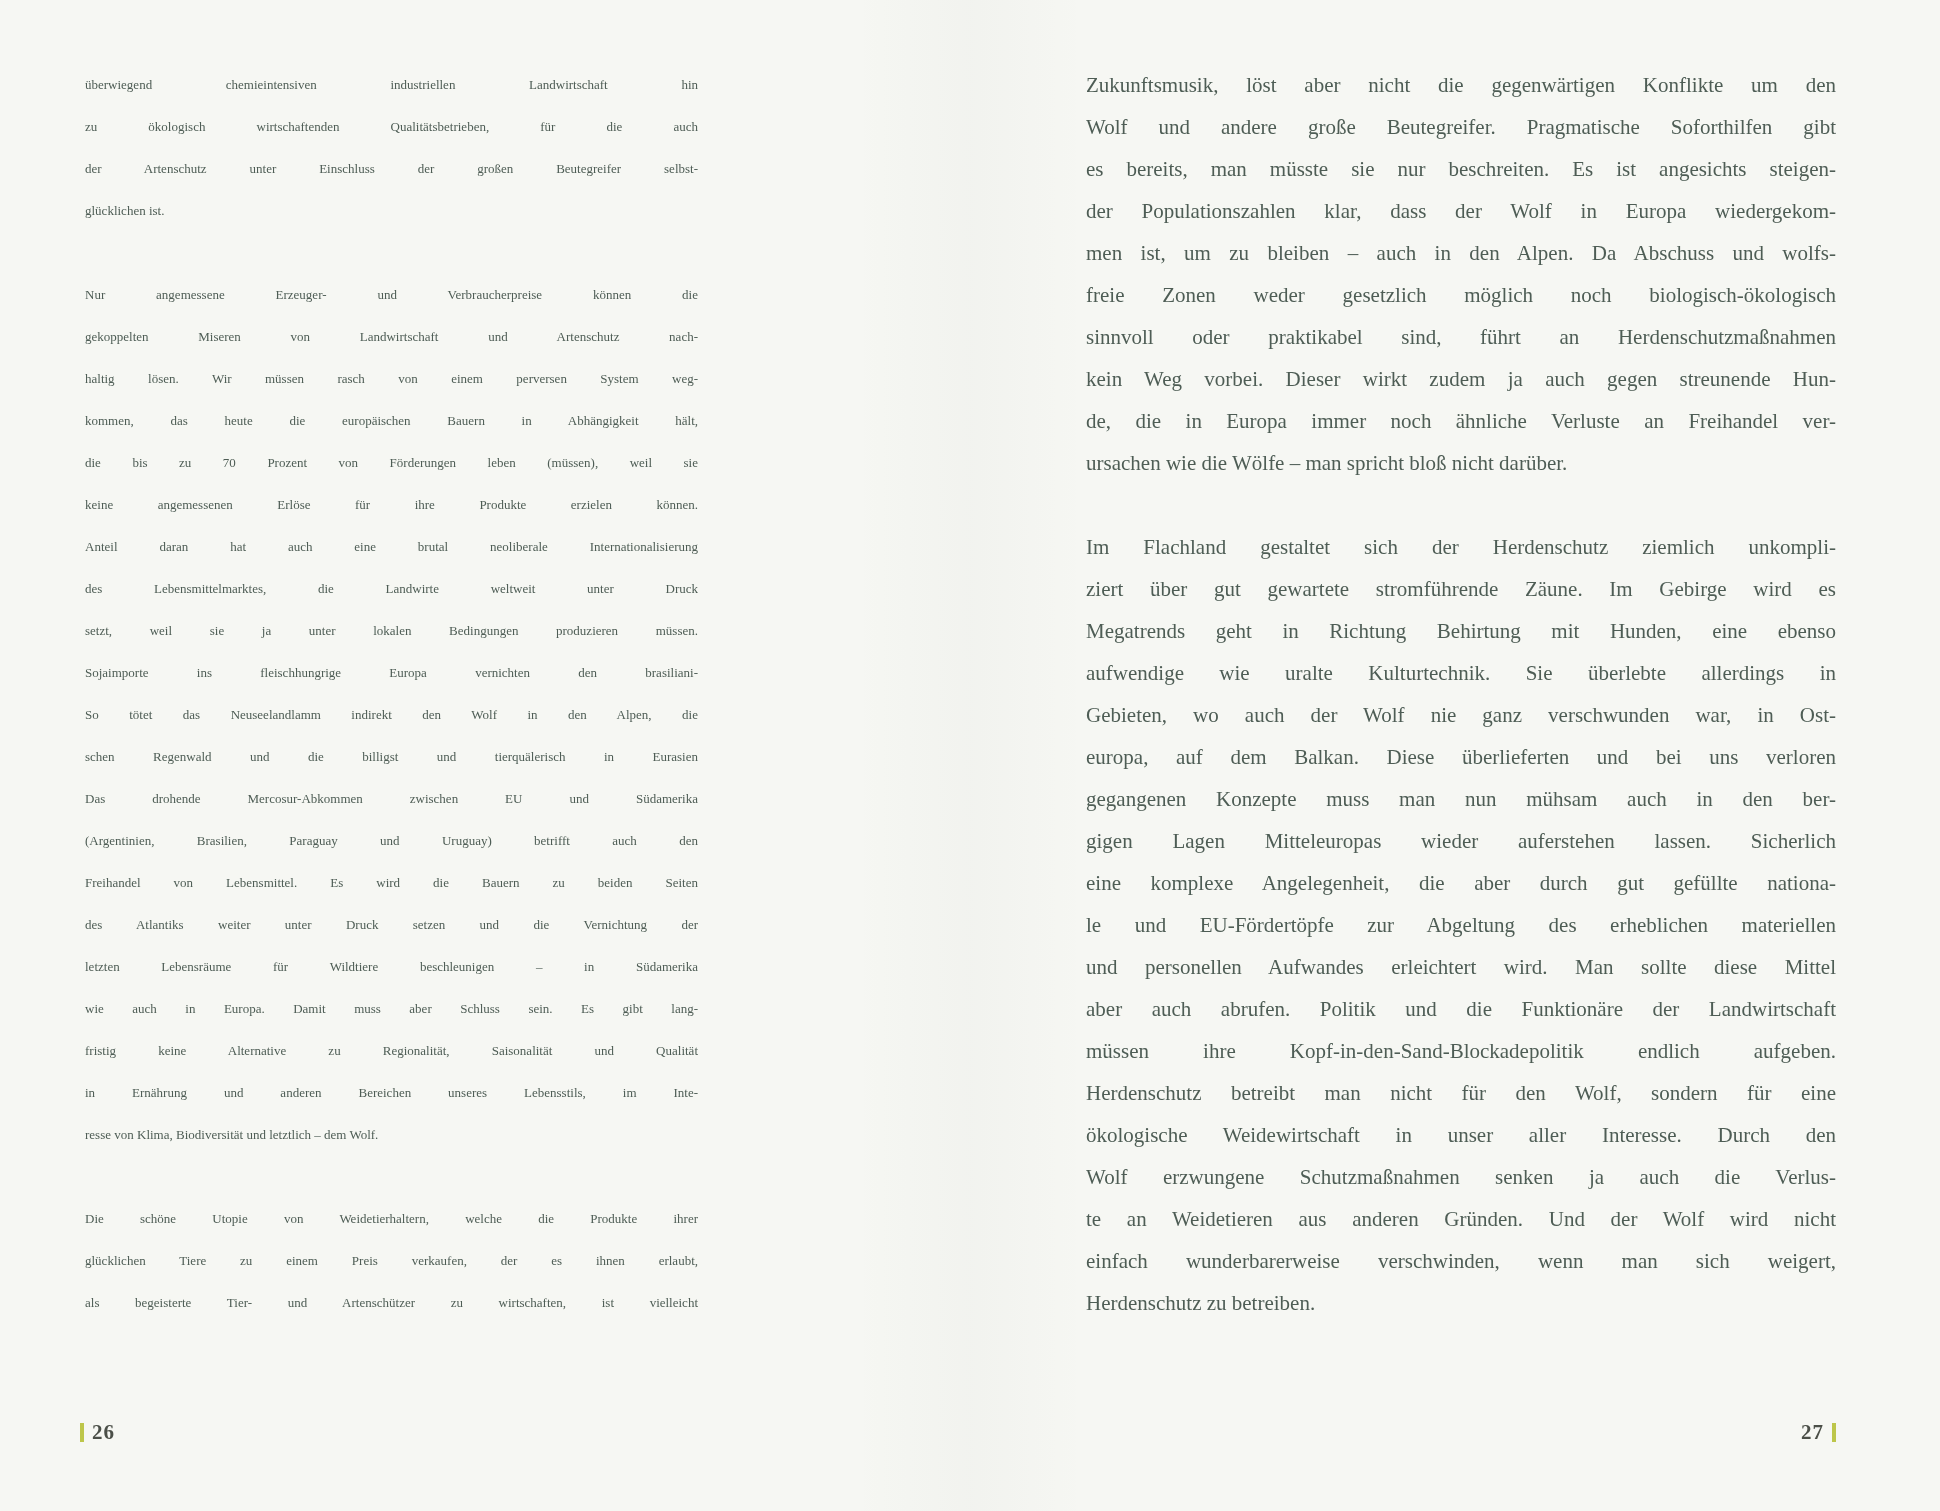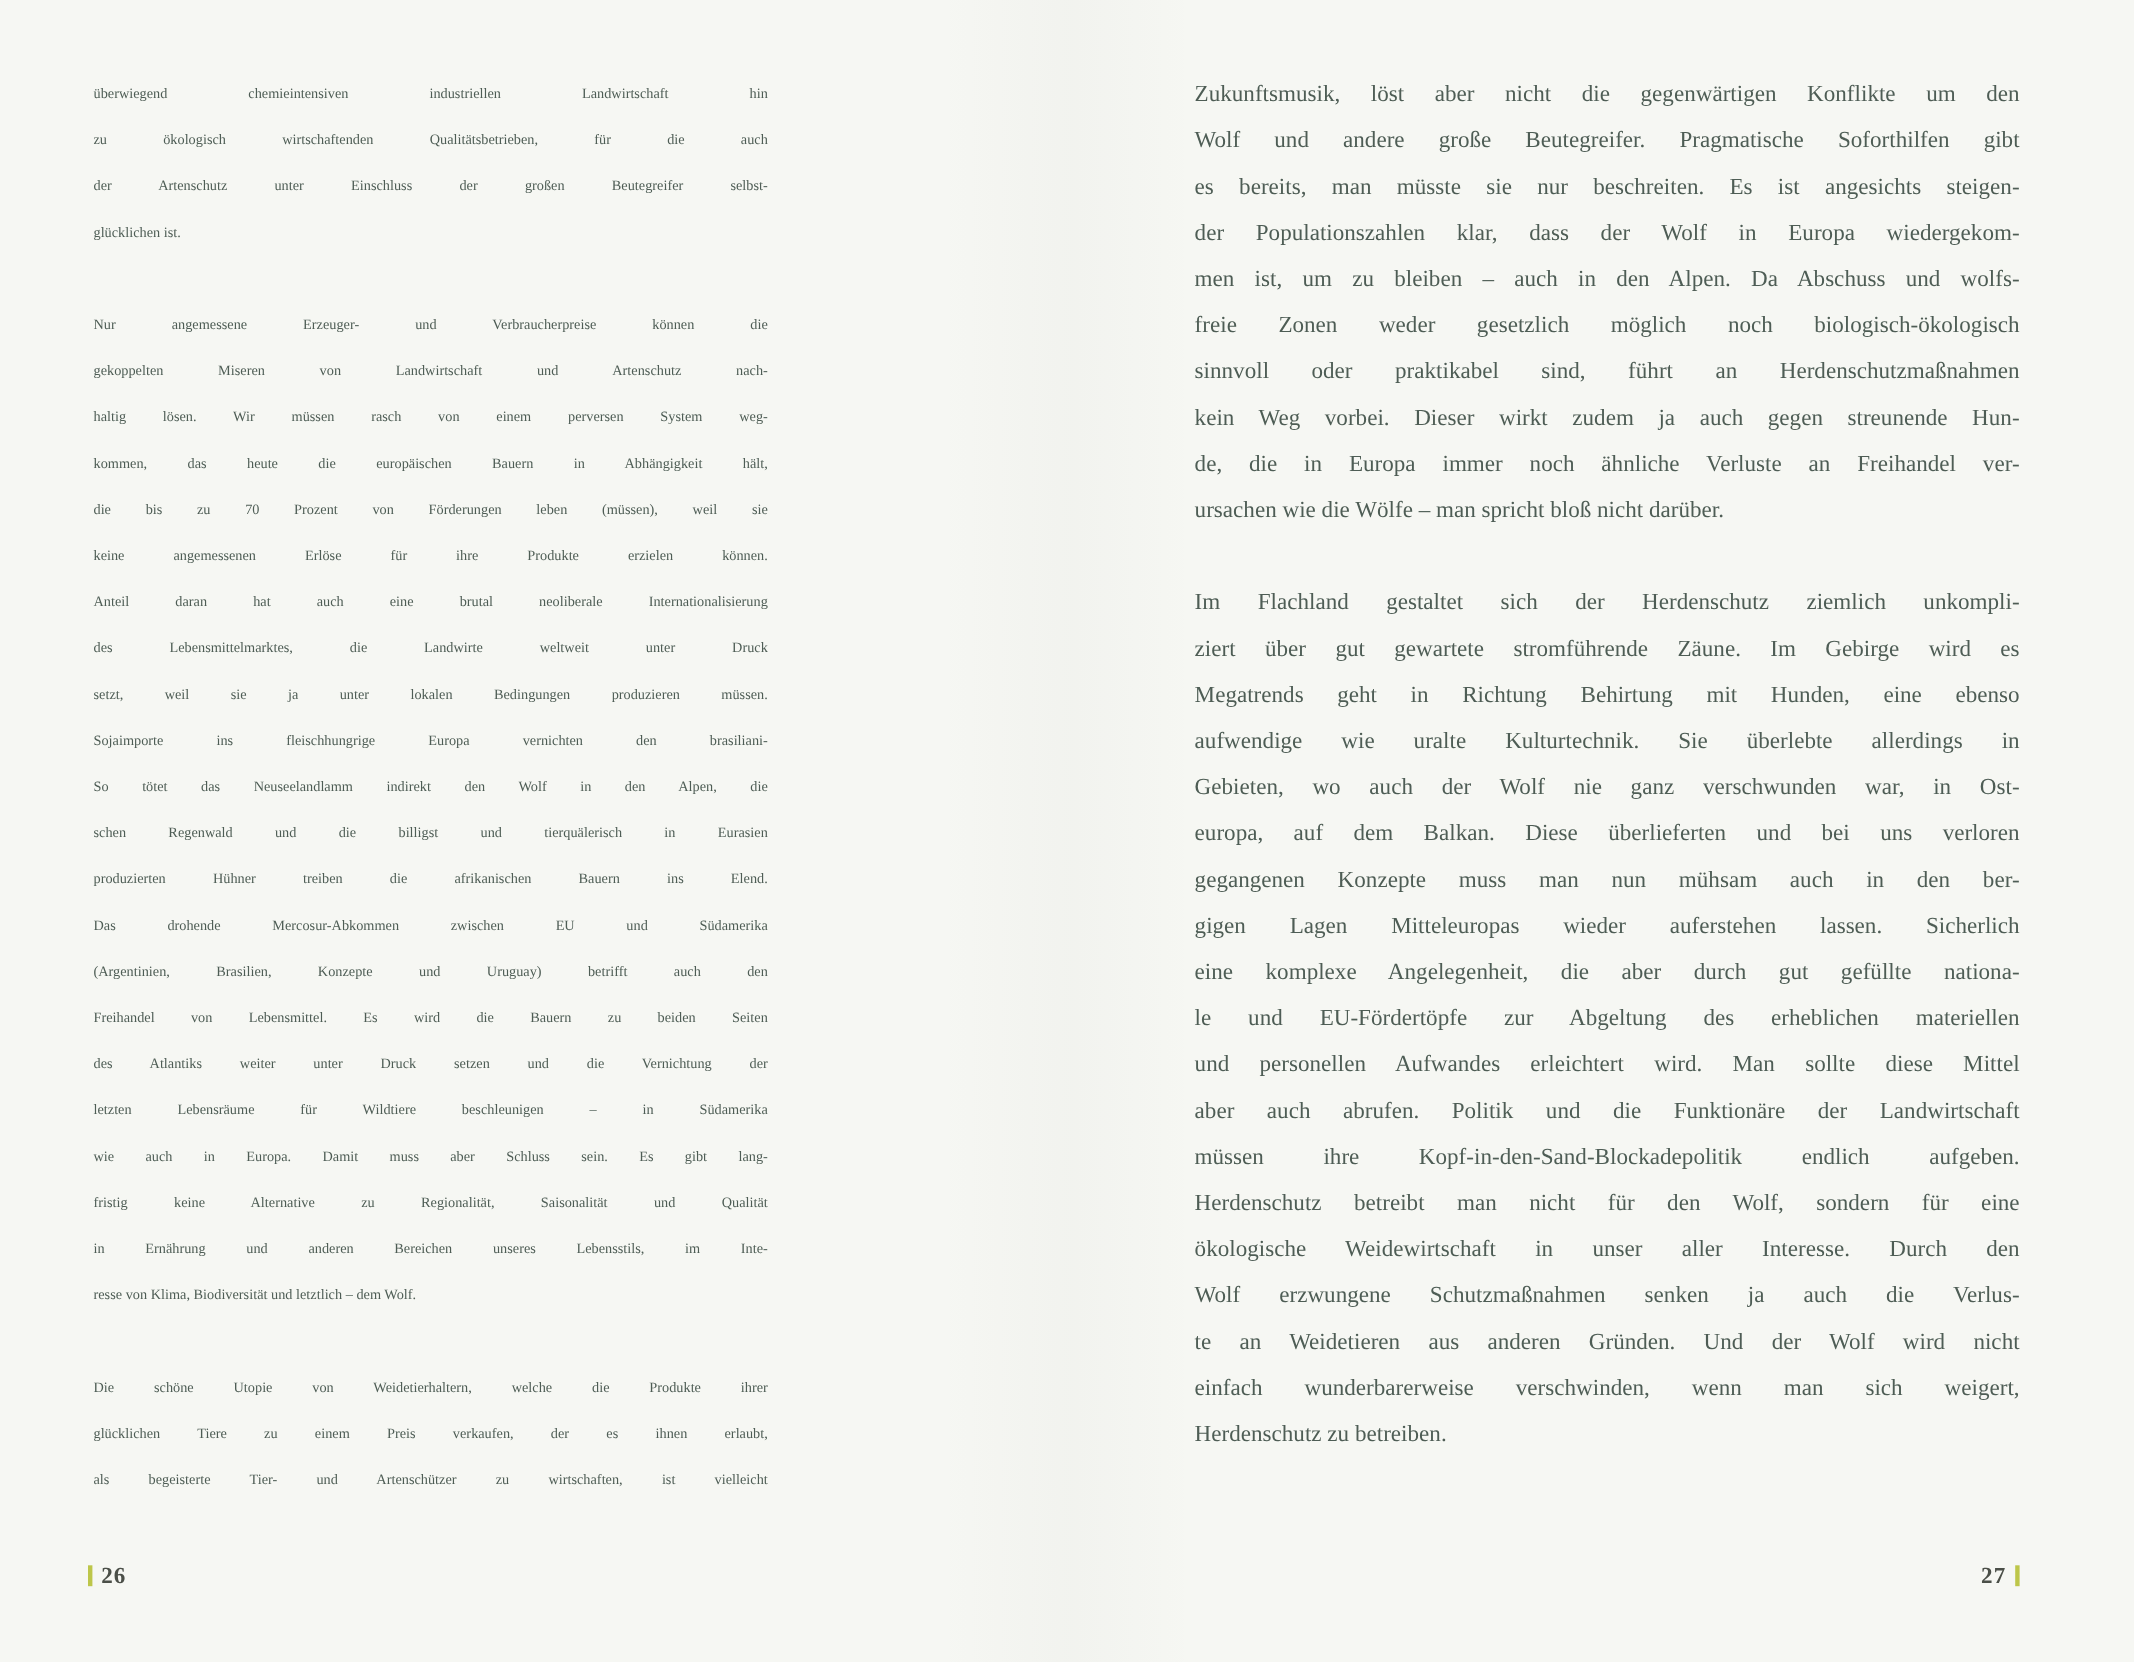--- a/index.html
+++ b/index.html
@@ -94,23 +94,22 @@
         <div class="line">haltig lösen. Wir müssen rasch von einem perversen System weg-</div>
         <div class="line">kommen, das heute die europäischen Bauern in Abhängigkeit hält,</div>
         <div class="line">die bis zu 70 Prozent von Förderungen leben (müssen), weil sie</div>
         <div class="line">keine angemessenen Erlöse für ihre Produkte erzielen können.</div>
         <div class="line">Anteil daran hat auch eine brutal neoliberale Internationalisierung</div>
         <div class="line">des Lebensmittelmarktes, die Landwirte weltweit unter Druck</div>
         <div class="line">setzt, weil sie ja unter lokalen Bedingungen produzieren müssen.</div>
         <div class="line">Sojaimporte ins fleischhungrige Europa vernichten den brasiliani-</div>
         <div class="line">So tötet das Neuseelandlamm indirekt den Wolf in den Alpen, die</div>
         <div class="line">schen Regenwald und die billigst und tierquälerisch in Eurasien</div>
-        <div class="line">produzierten Hühner treiben die afrikanischen Bauern ins Elend.</div>
         <div class="line">Das drohende Mercosur-Abkommen zwischen EU und Südamerika</div>
-        <div class="line">(Argentinien, Brasilien, Konzepte und Uruguay) betrifft auch den</div>
+        <div class="line">(Argentinien, Brasilien, Paraguay und Uruguay) betrifft auch den</div>
         <div class="line">Freihandel von Lebensmittel. Es wird die Bauern zu beiden Seiten</div>
         <div class="line">des Atlantiks weiter unter Druck setzen und die Vernichtung der</div>
         <div class="line">letzten Lebensräume für Wildtiere beschleunigen – in Südamerika</div>
         <div class="line">wie auch in Europa. Damit muss aber Schluss sein. Es gibt lang-</div>
         <div class="line">fristig keine Alternative zu Regionalität, Saisonalität und Qualität</div>
         <div class="line">in Ernährung und anderen Bereichen unseres Lebensstils, im Inte-</div>
         <div class="line last">resse von Klima, Biodiversität und letztlich – dem Wolf.</div>
       </div>
       <div class="paragraph">
         <div class="line">Die schöne Utopie von Weidetierhaltern, welche die Produkte ihrer</div>

